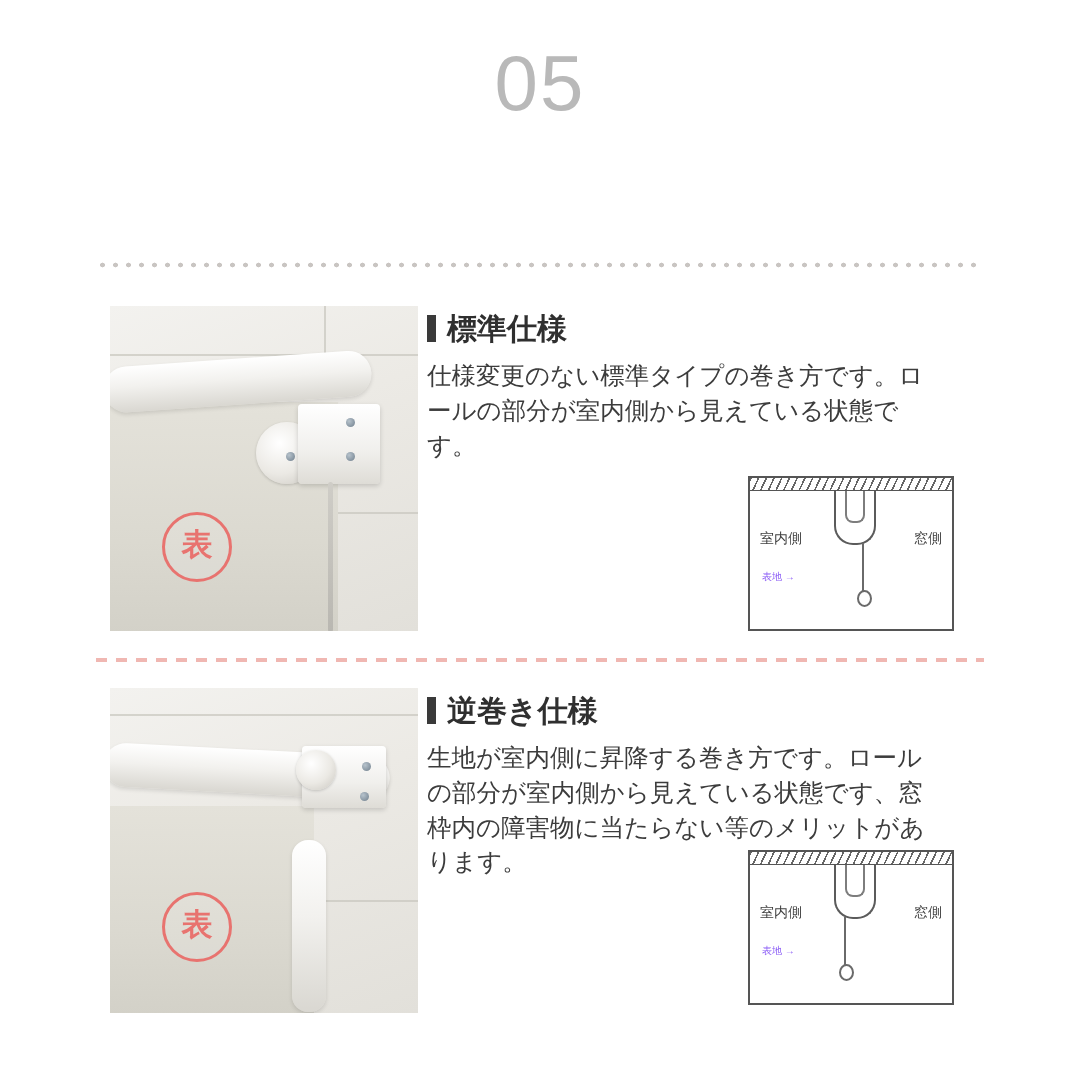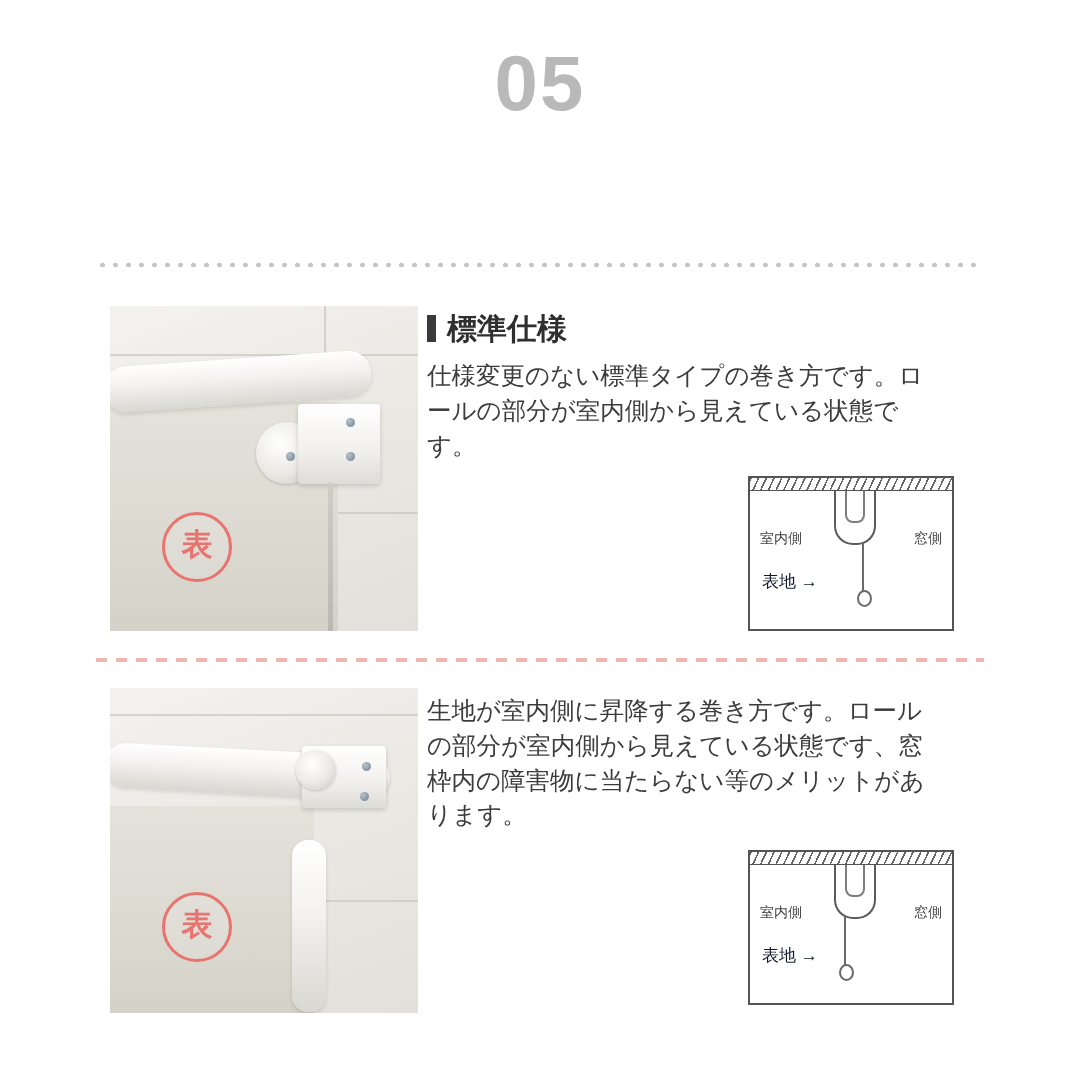--- a/index.html
+++ b/index.html
@@ -22,21 +22,21 @@
   }
 
   
   .number {
     position: absolute;
     top: 44px;
     left: 0;
     width: 1080px;
     text-align: center;
     font-size: 78px;
-    font-weight: bold;
+    font-weight: normal;
     color: #b9b9b9;
     letter-spacing: 2px;
     line-height: 1;
   }
   .headline {
     position: absolute;
     top: 152px;
     left: 0;
     width: 1080px;
     text-align: center;
@@ -215,22 +215,22 @@
     border-top: none;
     border-radius: 0 0 8px 8px;
   }
   .diagram .lbl {
     position: absolute;
     font-size: 14px;
     color: #3f3f3f;
     white-space: nowrap;
   }
   .diagram .lbl-omoteji {
-    font-size: 17px;
-    color: #0f172a;
+    font-size: 10px;
+    color: #8b5cf6;
     white-space: nowrap;
   }
   .diagram .weight-ring {
     position: absolute;
     width: 11px;
     height: 13px;
     border: 2px solid #6a6a6a;
     border-radius: 50%;
   }
   .diagram .weight-stem {
@@ -307,20 +307,24 @@
       <div class="screw" style="left:252px; top:74px;"></div>
       <div class="screw" style="left:250px; top:104px;"></div>
       <div class="endcap" style="left:186px; top:62px; width:40px; height:40px;"></div>
 
       <div class="roller-tube" style="left:182px; top:152px; width:34px; height:172px; border-radius:16px;"></div>
 
       <div class="omote-stamp" style="left:52px; top:204px;">表</div>
     </div>
 
     <div class="text-col">
+      <h3 class="sub-heading">
+        <span class="marker"></span>
+        <span>逆巻き仕様</span>
+      </h3>
       <p class="body-text">生地が室内側に昇降する巻き方です。ロールの部分が室内側から見えている状態です、窓枠内の障害物に当たらない等のメリットがあります。</p>
     </div>
 
     <div class="diagram" id="diagram-reverse">
       <div class="ceiling"></div>
       <div class="roll-u" style="left:84px; top:13px;"></div>
       <div class="roll-inner" style="left:95px; top:13px;"></div>
       <span class="lbl" style="left:10px; top:52px;">室内側</span>
       <span class="lbl" style="right:10px; top:52px;">窓側</span>
       <span class="lbl lbl-omoteji" style="left:12px; top:92px;">表地 →</span>

